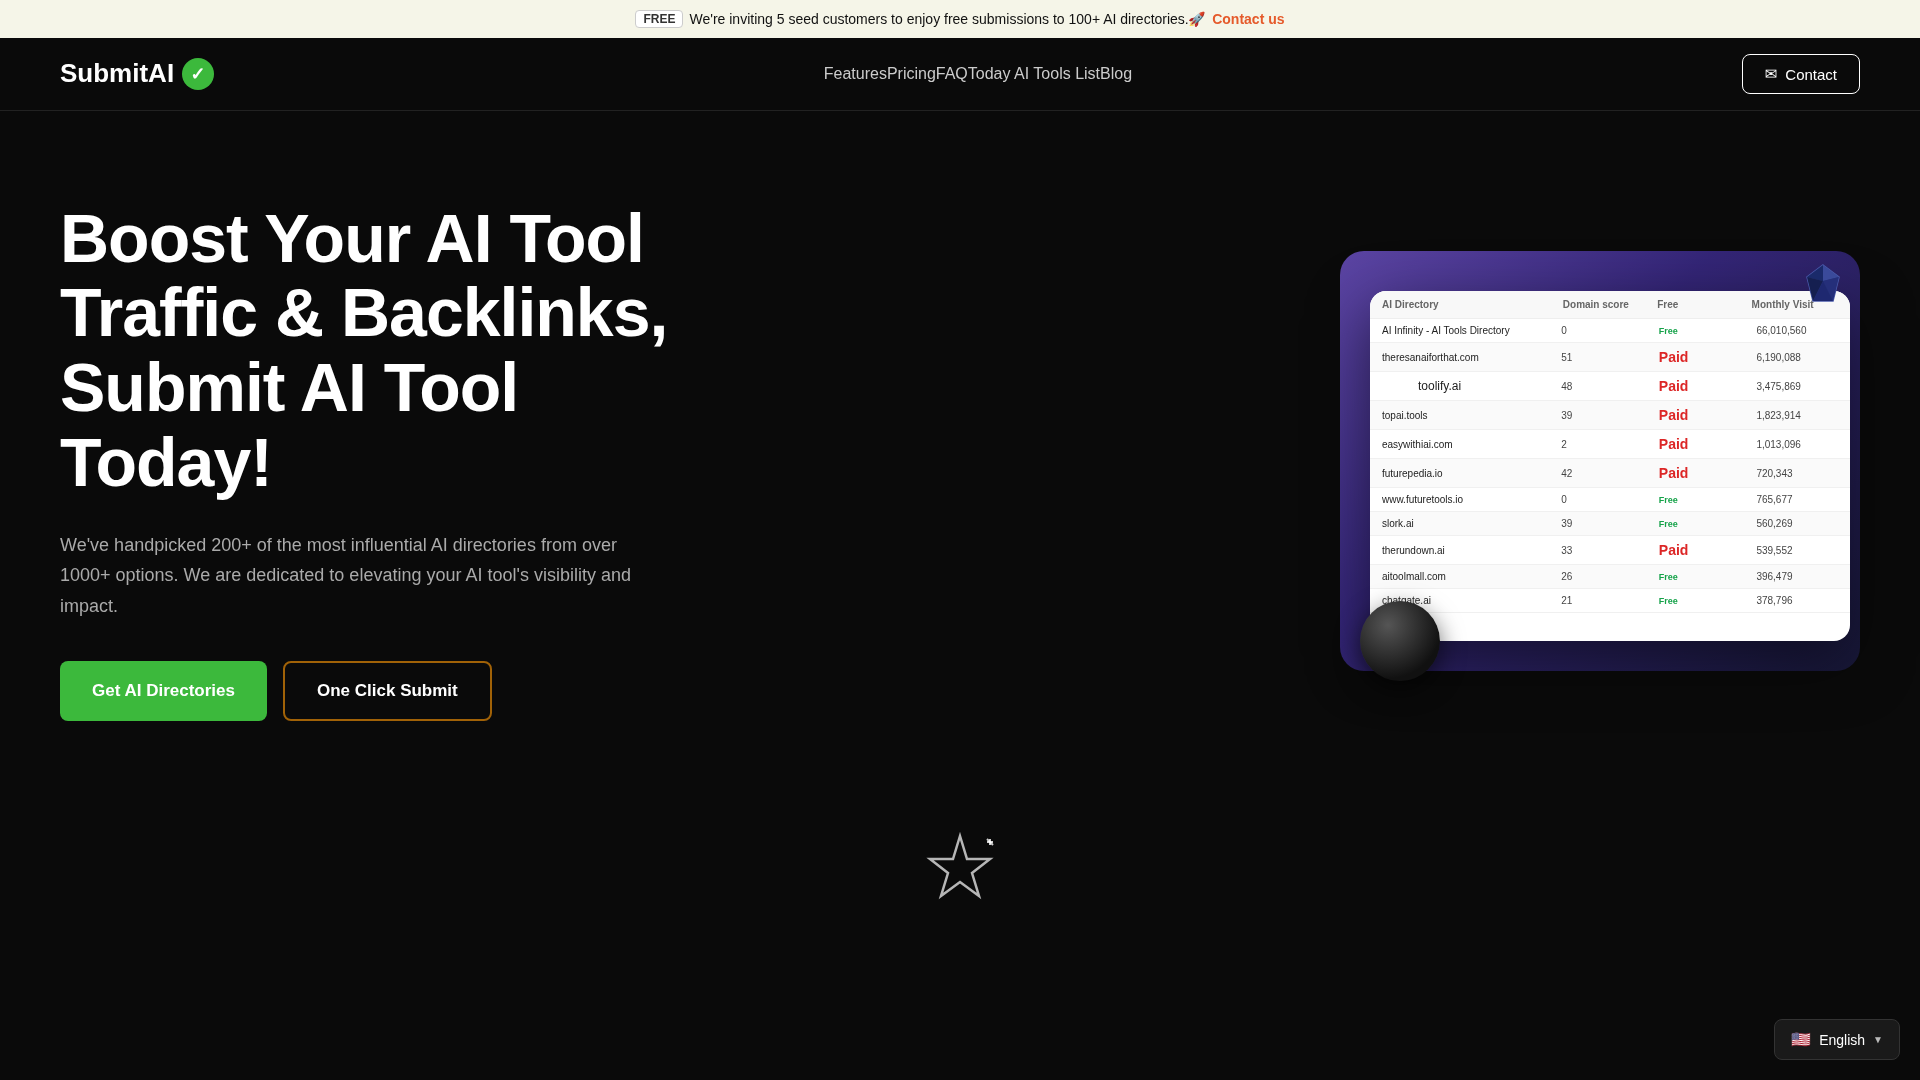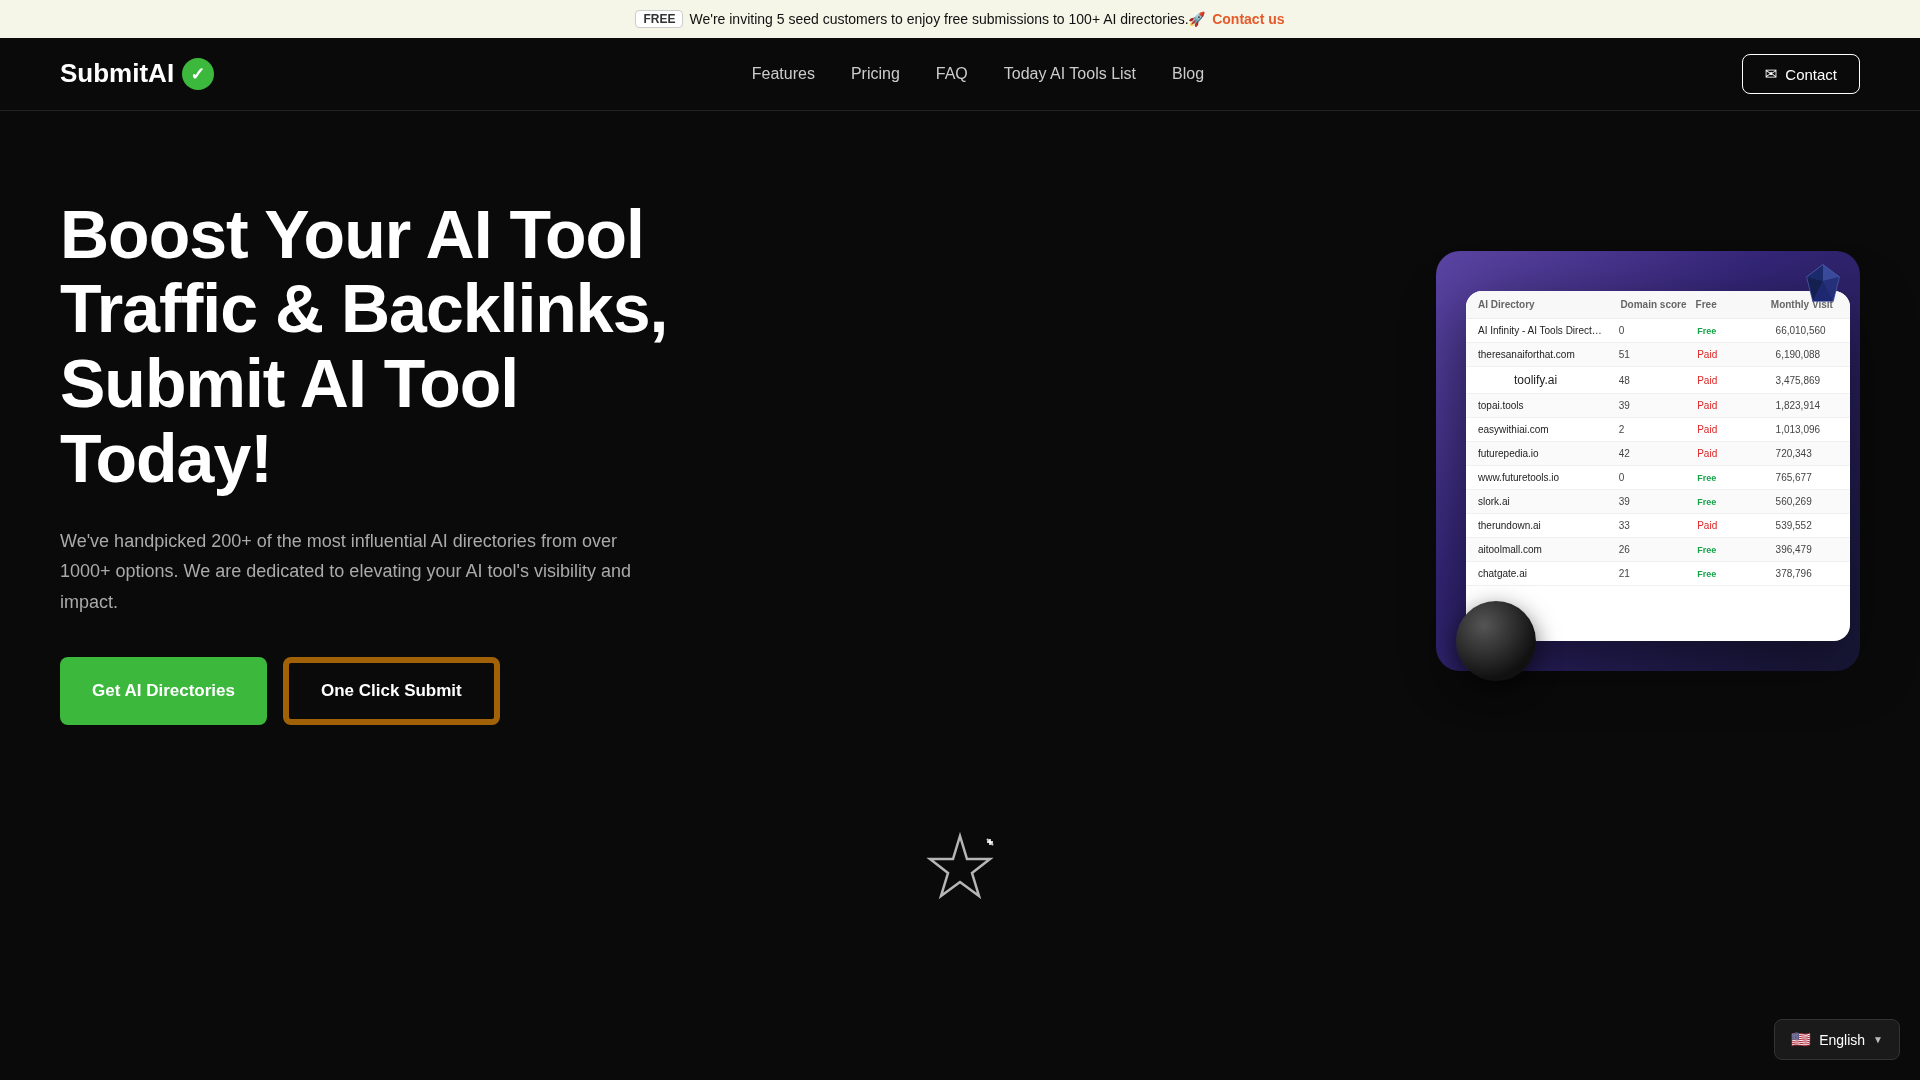--- a/index.html
+++ b/index.html
@@ -64,21 +64,20 @@
       width: 32px;
       height: 32px;
       background: #3cb93c;
       border-radius: 50%;
       color: #fff;
       font-size: 18px;
     }
     #nav-links {
       display: flex;
       align-items: center;
-      gap: 36px;
       list-style: none;
     }
     #nav-links li a {
       color: #ccc;
       text-decoration: none;
       font-size: 16px;
       cursor: pointer;
       transition: color 0.2s;
     }
     #contact-btn {
@@ -134,33 +133,33 @@
       padding: 18px 32px;
       border-radius: 8px;
       font-size: 17px;
       font-weight: 600;
       cursor: pointer;
       transition: background 0.2s;
     }
     .btn-secondary {
       background: transparent;
       color: #fff;
-      border: 6px solid #a16207;
+      border: 2px solid #a16207;
       padding: 18px 32px;
       border-radius: 8px;
       font-size: 17px;
       font-weight: 600;
       cursor: pointer;
       transition: border-color 0.2s;
     }
 
     
     #hero-right {
       position: relative;
-      width: 424px;
+      width: 520px;
       height: 420px;
       flex-shrink: 0;
     }
     #hero-panel-bg {
       position: absolute;
       inset: 0;
       border-radius: 24px;
       background: linear-gradient(135deg, #6a4fbf 0%, #3b2a8a 40%, #1a1a40 100%);
       opacity: 0.85;
     }
@@ -192,21 +191,21 @@
       grid-template-columns: 2fr 1fr 1fr 1fr;
       padding: 6px 12px;
       border-bottom: 1px solid #f0f0f0;
       font-size: 10px;
       color: #333;
       align-items: center;
       gap: 16px;
     }
     .table-row-item:nth-child(even) { background: #fafafa; }
     .tag-free { color: #16a34a; font-weight: 600; font-size: 9px; }
-    .tag-paid { color: #dc2626; font-weight: 400; font-size: 10px; }
+    .tag-paid { color: #dc2626; font-weight: 700; font-size: 14px; }
     .tag-col { display: flex; align-items: center; }
 
     
     #gem-icon {
       position: absolute;
       top: 10px;
       right: 15px;
       width: 44px;
       height: 44px;
       z-index: 10;

